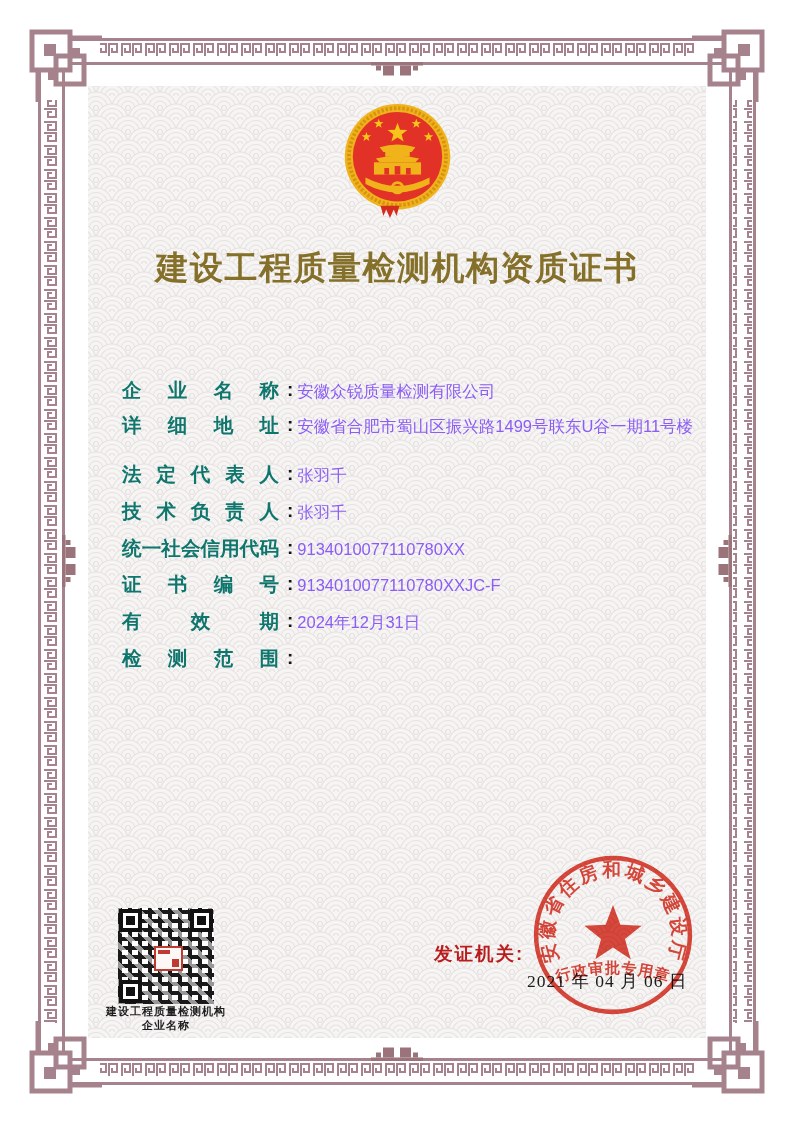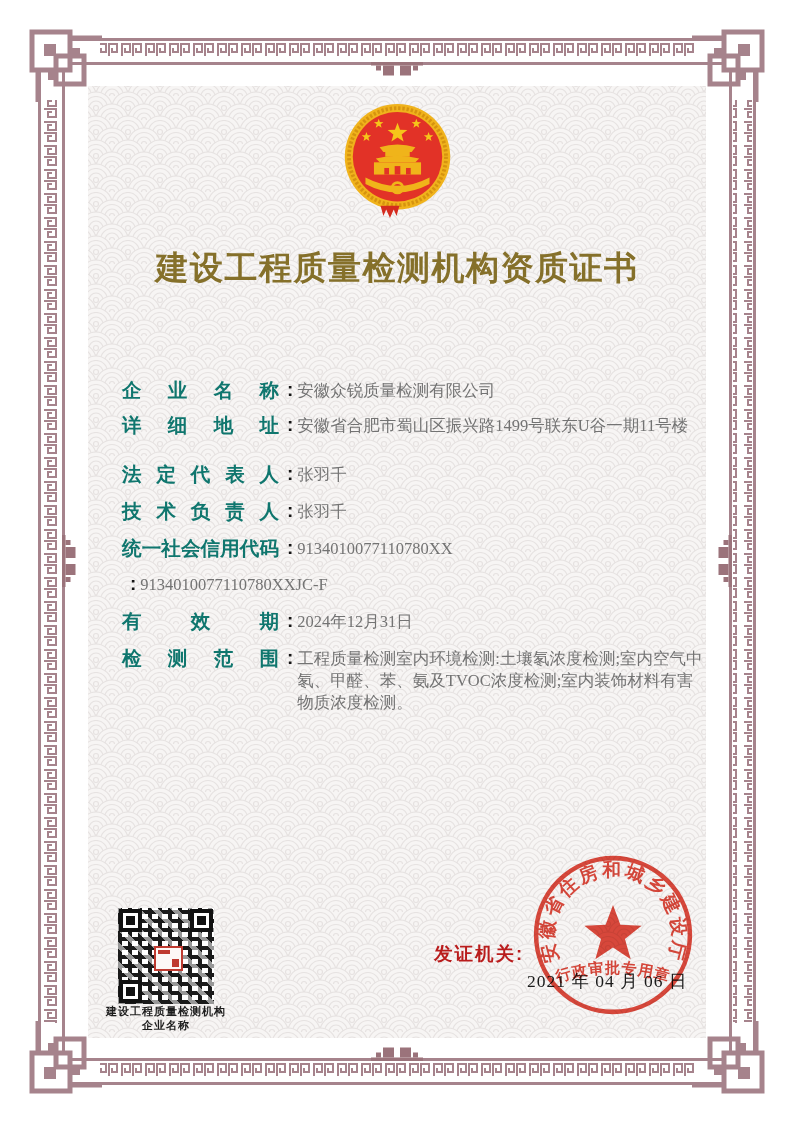--- a/index.html
+++ b/index.html
@@ -10,22 +10,22 @@
   .emblem{position:absolute;left:341px;top:100px;width:113px;height:119px;z-index:2;}
   
   .title{position:absolute;left:0;top:246px;width:100%;text-align:center;z-index:2;
          font-size:33px;font-weight:bold;color:#85702a;letter-spacing:1.5px;}
   
   .fields{position:absolute;inset:0;z-index:2;}
   .row{position:absolute;left:122px;right:88px;display:flex;align-items:flex-start;}
   .flabel{width:157px;flex:0 0 157px;font-weight:bold;font-size:19.5px;line-height:24px;
           color:#0f766e;text-align:justify;text-align-last:justify;}
   .fcolon{font-weight:bold;font-size:19px;line-height:24px;color:#141414;margin:0 4px 0 8px;}
-  .fvalue{flex:1;font-family:Liberation Serif, serif;font-size:16.5px;
-          line-height:22px;color:#737373;padding-top:2px;}
+  .fvalue{flex:1;font-family:Liberation Sans, sans-serif;font-size:16.5px;
+          line-height:22px;color:#8b5cf6;padding-top:2px;}
   .r0{top:378px}.r1{top:413px}.r2{top:462px}.r3{top:499px}
   .r4{top:536px}.r5{top:572px}.r6{top:609px}.r7{top:646px}
   
   .qr{position:absolute;left:118px;top:908px;width:96px;height:96px;z-index:2;background:#fff;
       background-image:
         repeating-linear-gradient(45deg, rgba(255,255,255,.55) 0 5px, rgba(255,255,255,0) 5px 13px),
         repeating-linear-gradient(0deg,#1a1a1a 0 4px,transparent 4px 9px),
         repeating-linear-gradient(90deg,#1a1a1a 0 4px,#fff 4px 10px);}
   .qr .finder{position:absolute;width:15px;height:15px;border:4px solid #111;background:#fff;}
   .qr .f-tl{left:1px;top:1px}.qr .f-tr{right:1px;top:1px}.qr .f-bl{left:1px;bottom:1px}
@@ -182,32 +182,32 @@
       <span class="flabel">技术负责人</span>
         <span class="fcolon">:</span>
         <span class="fvalue">张羽千</span>
     </div>
     <div class="row r4">
       <span class="flabel">统一社会信用代码</span>
         <span class="fcolon">:</span>
         <span class="fvalue">9134010077110780XX</span>
     </div>
     <div class="row r5">
+      <span class="flabel">证书编号</span>
         <span class="fcolon">:</span>
         <span class="fvalue">9134010077110780XXJC-F</span>
     </div>
     <div class="row r6">
       <span class="flabel">有效期</span>
         <span class="fcolon">:</span>
         <span class="fvalue">2024年12月31日</span>
     </div>
     <div class="row r7">
       <span class="flabel">检测范围</span>
         <span class="fcolon">:</span>
-        <span class="fvalue">工程质量检测室内环境检测:土壤氡浓度检测;室内空气中氡、甲醛、苯、氨及TVOC浓度检测;室内装饰材料有害物质浓度检测。</span>
     </div>
   </div>
 
   <div class="qr">
     <div class="finder f-tl"></div>
     <div class="finder f-tr"></div>
     <div class="finder f-bl"></div>
     <div class="qr-logo"></div>
   </div>
   <div class="qr-caption">

